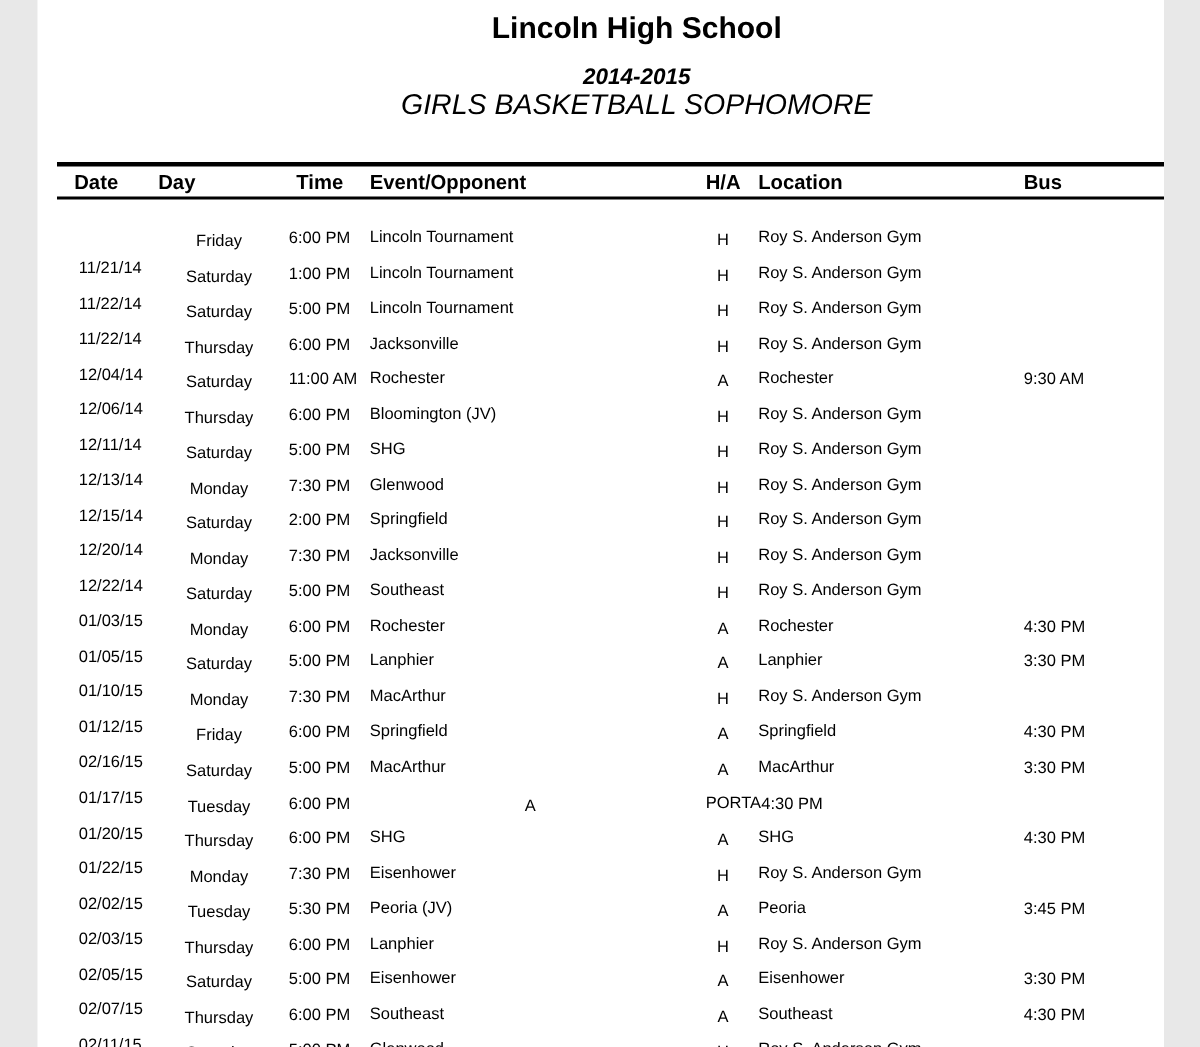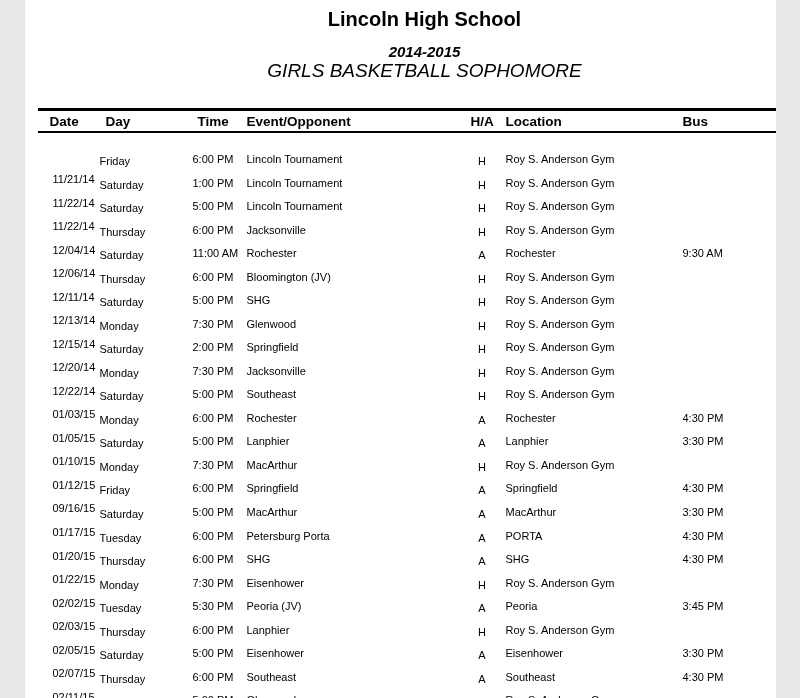--- a/index.html
+++ b/index.html
@@ -36,21 +36,21 @@
   .h-day{padding-left:6px;}
   .h-time{padding-left:5px;}
   .h-event{padding-left:4px;}
   .h-ha{padding-left:6px;}
   .h-loc{padding-left:6px;}
   .h-bus{padding-left:8px;}
   .tbody{position:absolute;top:133px;left:13px;width:777px;}
   .trow{height:23.54px;font-size:11px;}
   .cell{white-space:nowrap;}
   .c-date{padding-left:15px;margin-top:40px;}
-  .c-day{transform:translateY(2px);}
+  .c-day{text-align:center;transform:translateY(2px);}
   .c-time{text-align:left;padding-right:4px;}
   .c-event{padding-left:4px;transform:translateY(-0.5px);}
   .c-ha{text-align:center;transform:translateY(1.5px);}
   .c-loc{padding-left:6px;transform:translateY(-0.5px);}
   .c-bus{padding-left:8px;}
 </style>
 </head>
 <body>
 
 <div class="page">
@@ -196,42 +196,41 @@
       <div class="grid-row trow">
         <div class="cell c-date">01/12/15</div>
         <div class="cell c-day">Monday</div>
         <div class="cell c-time">7:30 PM</div>
         <div class="cell c-event">MacArthur</div>
         <div class="cell c-ha">H</div>
         <div class="cell c-loc">Roy S. Anderson Gym</div>
         <div class="cell c-bus"></div>
       </div>
       <div class="grid-row trow">
-        <div class="cell c-date">09/16/15</div>
+        <div class="cell c-date">02/16/15</div>
         <div class="cell c-day">Friday</div>
         <div class="cell c-time">6:00 PM</div>
         <div class="cell c-event">Springfield</div>
         <div class="cell c-ha">A</div>
         <div class="cell c-loc">Springfield</div>
         <div class="cell c-bus">4:30 PM</div>
       </div>
       <div class="grid-row trow">
         <div class="cell c-date">01/17/15</div>
         <div class="cell c-day">Saturday</div>
         <div class="cell c-time">5:00 PM</div>
         <div class="cell c-event">MacArthur</div>
         <div class="cell c-ha">A</div>
         <div class="cell c-loc">MacArthur</div>
         <div class="cell c-bus">3:30 PM</div>
       </div>
       <div class="grid-row trow">
         <div class="cell c-date">01/20/15</div>
         <div class="cell c-day">Tuesday</div>
         <div class="cell c-time">6:00 PM</div>
-        <div class="cell c-event">Petersburg Porta</div>
         <div class="cell c-ha">A</div>
         <div class="cell c-loc">PORTA</div>
         <div class="cell c-bus">4:30 PM</div>
       </div>
       <div class="grid-row trow">
         <div class="cell c-date">01/22/15</div>
         <div class="cell c-day">Thursday</div>
         <div class="cell c-time">6:00 PM</div>
         <div class="cell c-event">SHG</div>
         <div class="cell c-ha">A</div>

